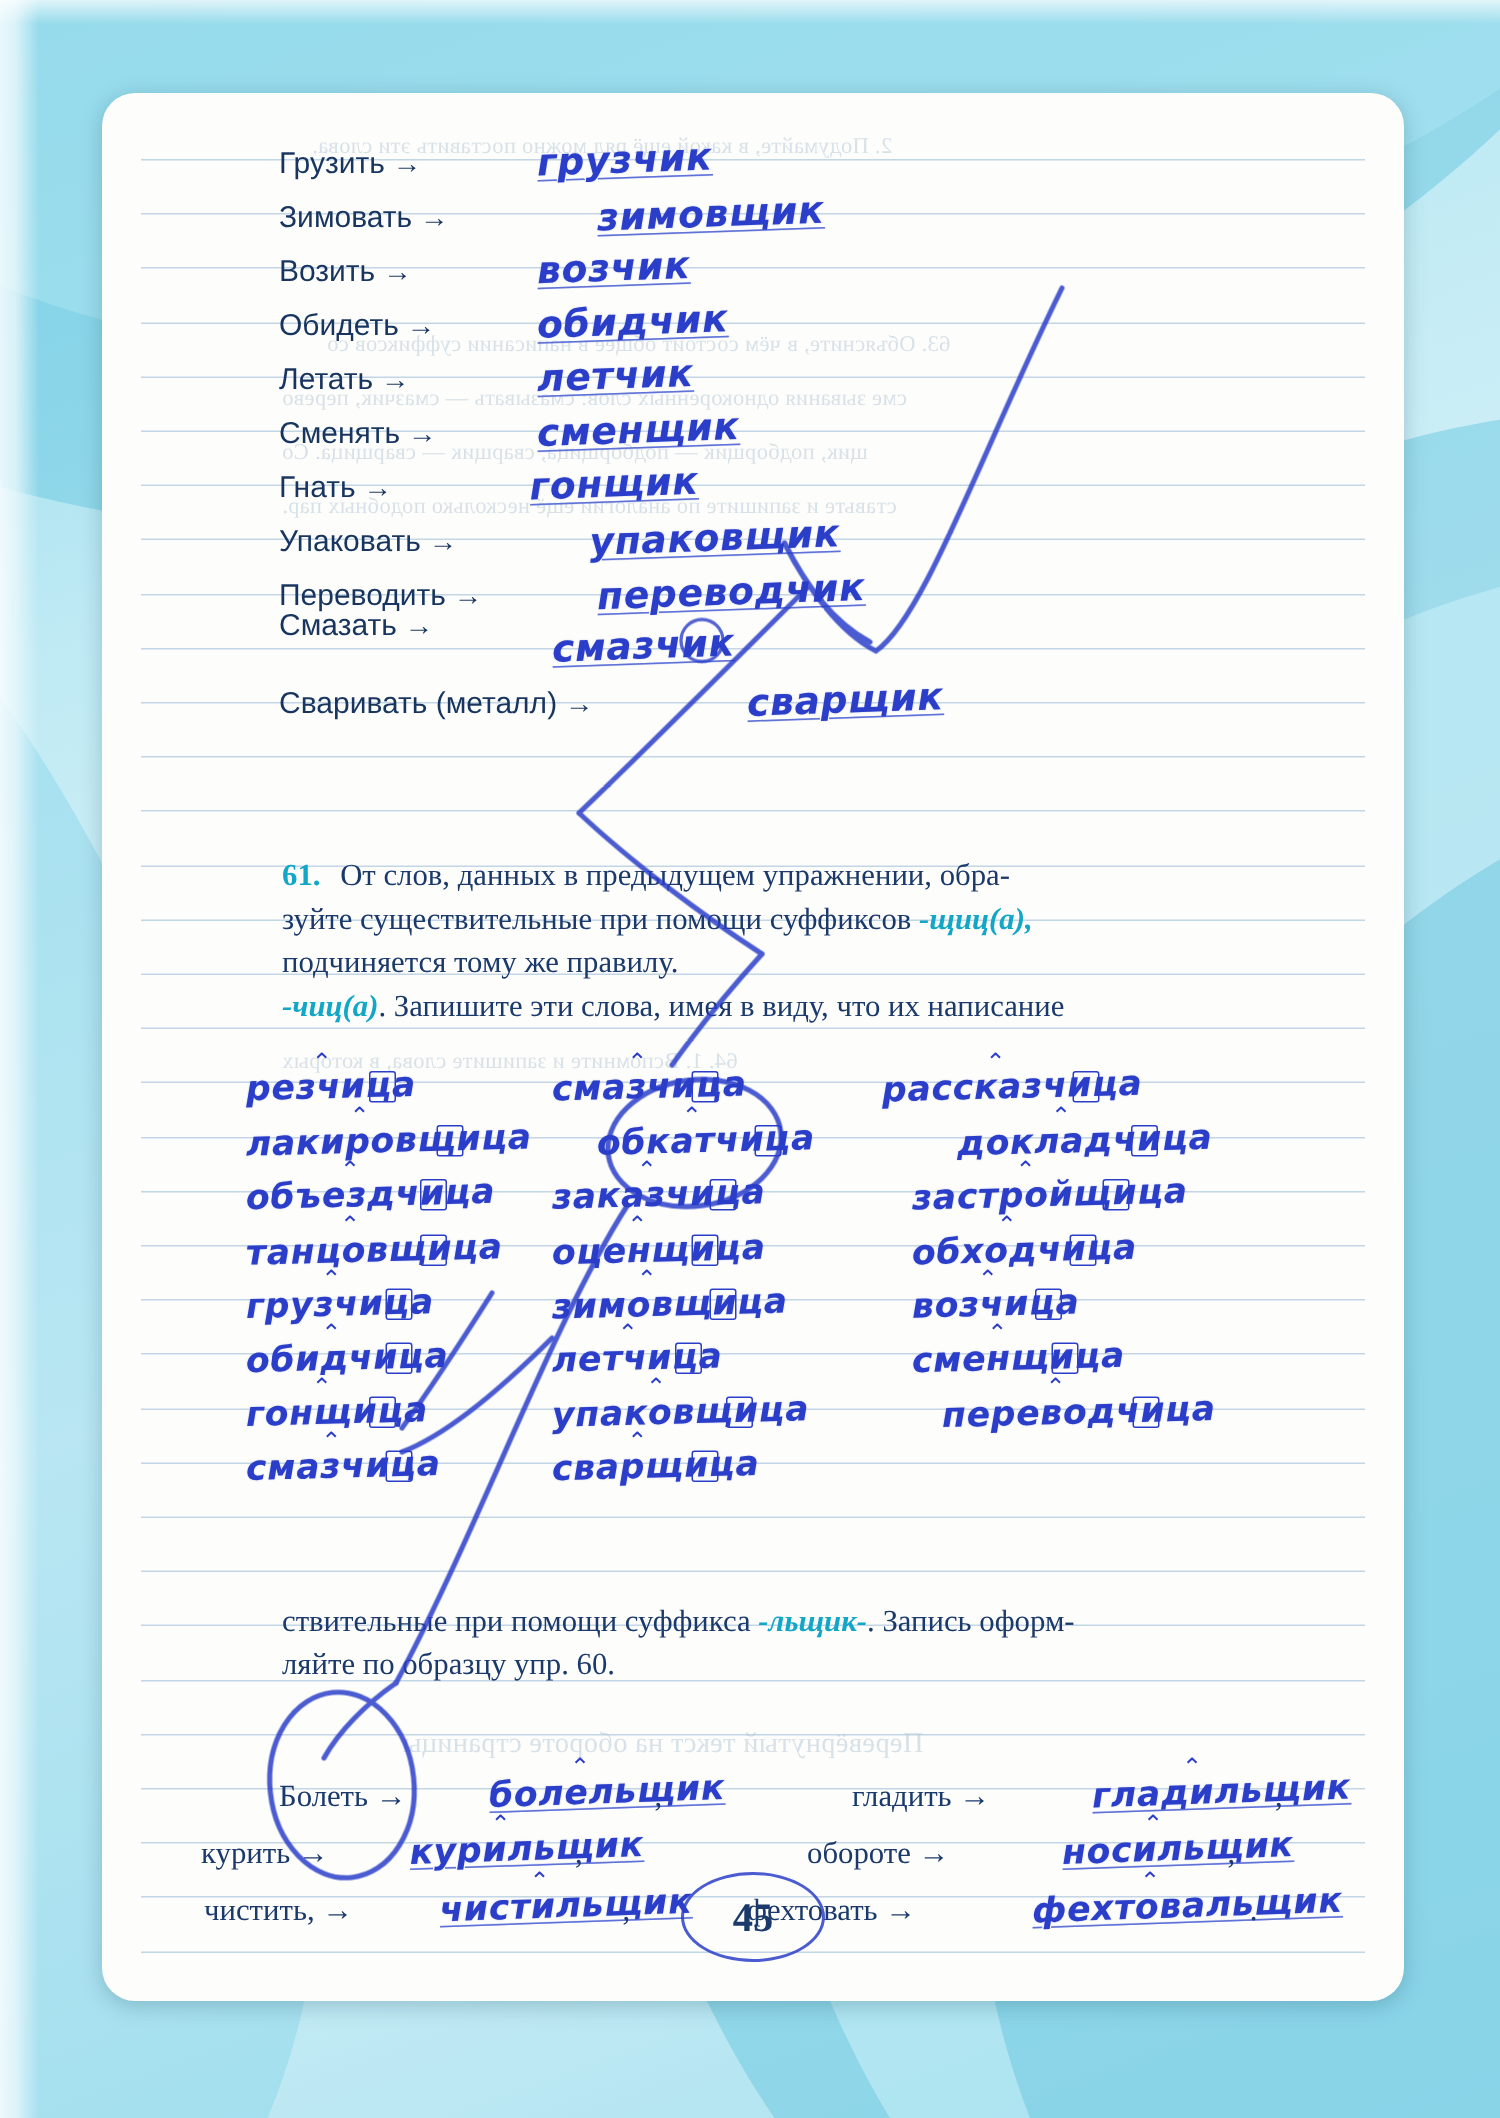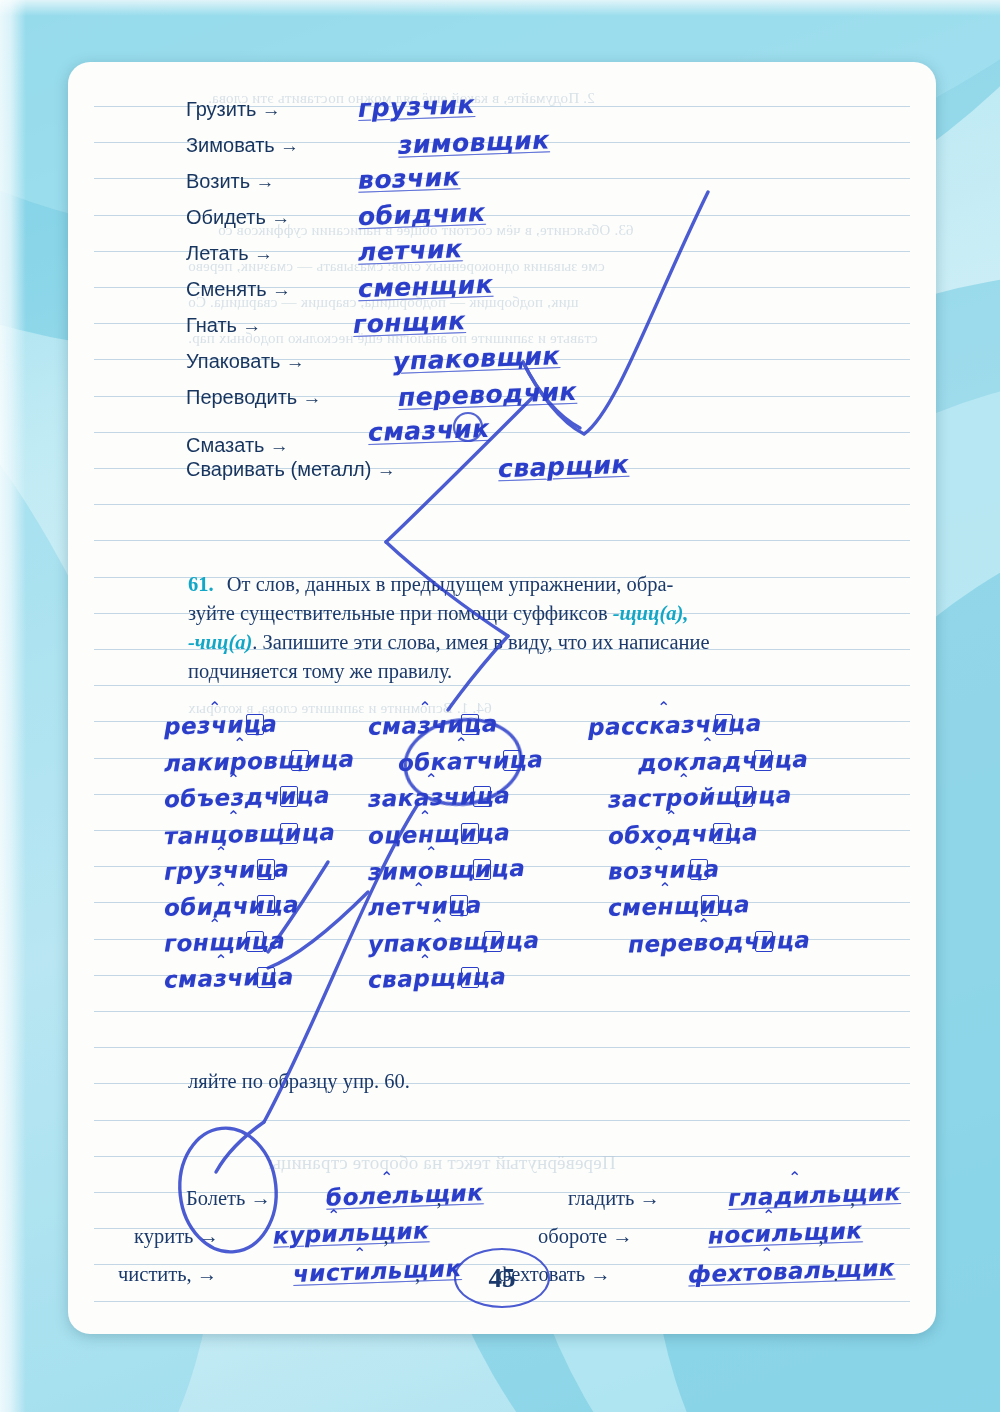--- a/index.html
+++ b/index.html
@@ -144,38 +144,38 @@
         <div class="wordrow" style="top: 180px;"><span>Летать</span><span class="arrow"> →</span></div>
         <div class="hw u" style="left: 290px; top: 174px; font-size: 25px; transform: rotate(-2deg);">летчик</div>
         <div class="wordrow" style="top: 216px; text-align: right;"><span>Сменять</span><span class="arrow"> →</span></div>
         <div class="hw u" style="left: 290px; top: 210px; font-size: 25px; transform: rotate(-2deg);">сменщик</div>
         <div class="wordrow" style="top: 252px;"><span>Гнать</span><span class="arrow"> →</span></div>
         <div class="hw u" style="left: 285px; top: 246px; font-size: 25px; transform: rotate(-2deg);">гонщик</div>
         <div class="wordrow" style="top: 288px;"><span>Упаковать</span><span class="arrow"> →</span></div>
         <div class="hw u" style="left: 325px; top: 282px; font-size: 25px; transform: rotate(-2deg);">упаковщик</div>
         <div class="wordrow" style="top: 324px;"><span>Переводить</span><span class="arrow"> →</span></div>
         <div class="hw u" style="left: 330px; top: 318px; font-size: 25px; transform: rotate(-2deg);">переводчик</div>
-        <div class="wordrow" style="top: 372px;"><span>Смазать</span><span class="arrow"> →</span></div>
+        <div class="wordrow" style="top: 344px;"><span>Смазать</span><span class="arrow"> →</span></div>
         <div class="hw u" style="left: 300px; top: 354px; font-size: 25px; transform: rotate(-2deg);">смазчик</div>
         <div class="wordrow" style="top: 396px;"><span>Сваривать (металл)</span><span class="arrow"> →</span></div>
         <div class="hw u" style="left: 430px; top: 390px; font-size: 25px; transform: rotate(-2deg);">сварщик</div>
       </div>
 
     <div class="printed" style="left:120px;top:508px;width:700px;">
       <div style="text-indent:0;">
         <span class="num">61.</span>
         <span style="margin-left:8px;">От слов, данных в предыдущем упражнении, обра-</span>
       </div>
       <div>
         <span>зуйте существительные при помощи суффиксов </span><span class="accent">-щиц(а),</span>
       </div>
+      <div>подчиняется тому же правилу.</div>
       <div>
         <span class="accent">-чиц(а)</span><span>. Запишите эти слова, имея в виду, что их написание</span>
       </div>
-      <div>подчиняется тому же правилу.</div>
     </div>
 
     <div id="ex61answers">
         <div class="hw" style="left: 96px; top: 650px; font-size: 23px; transform: rotate(-1.5deg);">резчица</div>
         <div class="hwbox" style="left: 177.8px; top: 652px; width: 16px; height: 19px;"></div>
         <div class="caret" style="left: 139.89px; top: 636px;">⌃</div>
         <div class="hw" style="left: 300px; top: 650px; font-size: 23px; transform: rotate(-1.5deg);">смазчица</div>
         <div class="hwbox" style="left: 393.2px; top: 652px; width: 16px; height: 19px;"></div>
         <div class="caret" style="left: 350.16px; top: 636px;">⌃</div>
         <div class="hw" style="left: 520px; top: 650px; font-size: 23px; transform: rotate(-1.5deg);">рассказчица</div>
@@ -237,41 +237,44 @@
         <div class="caret" style="left: 628.97px; top: 853.2px;">⌃</div>
         <div class="hw" style="left: 96px; top: 903.4px; font-size: 23px; transform: rotate(-1.5deg);">смазчица</div>
         <div class="hwbox" style="left: 189.2px; top: 905.4px; width: 16px; height: 19px;"></div>
         <div class="caret" style="left: 146.16px; top: 889.4px;">⌃</div>
         <div class="hw" style="left: 300px; top: 903.4px; font-size: 23px; transform: rotate(-1.5deg);">сварщица</div>
         <div class="hwbox" style="left: 393.2px; top: 905.4px; width: 16px; height: 19px;"></div>
         <div class="caret" style="left: 350.16px; top: 889.4px;">⌃</div>
       </div>
 
     <div class="printed" style="left:120px;top:1005px;width:720px;">
+      <div>
+        <span>ствительные при помощи суффикса </span><span class="accent">-льщик-</span><span>. Запись оформ-</span>
+      </div>
       <div>ляйте по образцу упр. 60.</div>
     </div>
 
     <div id="ex62pairs">
         <div class="printed" style="left: 118px; top: 1122px; white-space: nowrap;">Болеть →</div>
         <div class="hw u" style="left: 258px; top: 1120px; font-size: 23px; transform: rotate(-2deg);">болельщик</div>
         <div class="printed" style="left: 368.4px; top: 1122px;">,</div>
         <div class="caret" style="left: 312px; top: 1106px;">⌃</div>
         <div class="printed" style="left: 500px; top: 1122px; white-space: nowrap;">гладить →</div>
         <div class="hw u" style="left: 660px; top: 1120px; font-size: 23px; transform: rotate(-2deg);">гладильщик</div>
         <div class="printed" style="left: 782px; top: 1122px;">,</div>
         <div class="caret" style="left: 720px; top: 1106px;">⌃</div>
         <div class="printed" style="left: 66px; top: 1160px; white-space: nowrap;">курить →</div>
         <div class="hw u" style="left: 205px; top: 1158px; font-size: 23px; transform: rotate(-2deg);">курильщик</div>
         <div class="printed" style="left: 315.4px; top: 1160px;">,</div>
         <div class="caret" style="left: 259px; top: 1144px;">⌃</div>
         <div class="printed" style="left: 470px; top: 1160px; white-space: nowrap;">обороте →</div>
         <div class="hw u" style="left: 640px; top: 1158px; font-size: 23px; transform: rotate(-2deg);">носильщик</div>
         <div class="printed" style="left: 750.4px; top: 1160px;">,</div>
         <div class="caret" style="left: 694px; top: 1144px;">⌃</div>
-        <div class="printed" style="left: 50px; top: 1198px; white-space: nowrap;">чистить, →</div>
+        <div class="printed" style="left: 68px; top: 1198px; white-space: nowrap;">чистить, →</div>
         <div class="hw u" style="left: 225px; top: 1196px; font-size: 23px; transform: rotate(-2deg);">чистильщик</div>
         <div class="printed" style="left: 347px; top: 1198px;">,</div>
         <div class="caret" style="left: 285px; top: 1182px;">⌃</div>
         <div class="printed" style="left: 430px; top: 1198px; white-space: nowrap;">фехтовать →</div>
         <div class="hw u" style="left: 620px; top: 1196px; font-size: 23px; transform: rotate(-2deg);">фехтовальщик</div>
         <div class="printed" style="left: 765.2px; top: 1198px;">.</div>
         <div class="caret" style="left: 692px; top: 1182px;">⌃</div>
       </div>
 
     <svg class="scribble" style="left:0;top:0;" width="868" height="1272" viewBox="0 0 868 1272">

